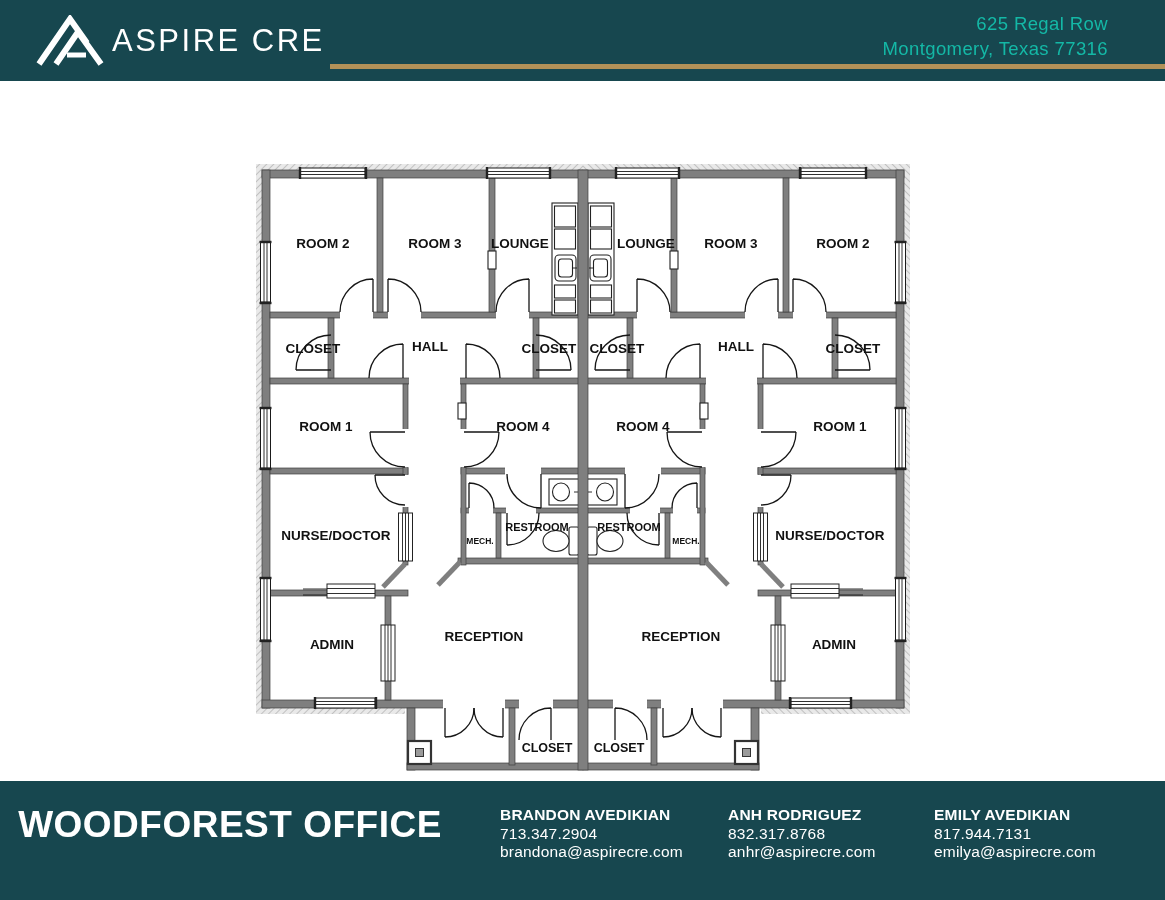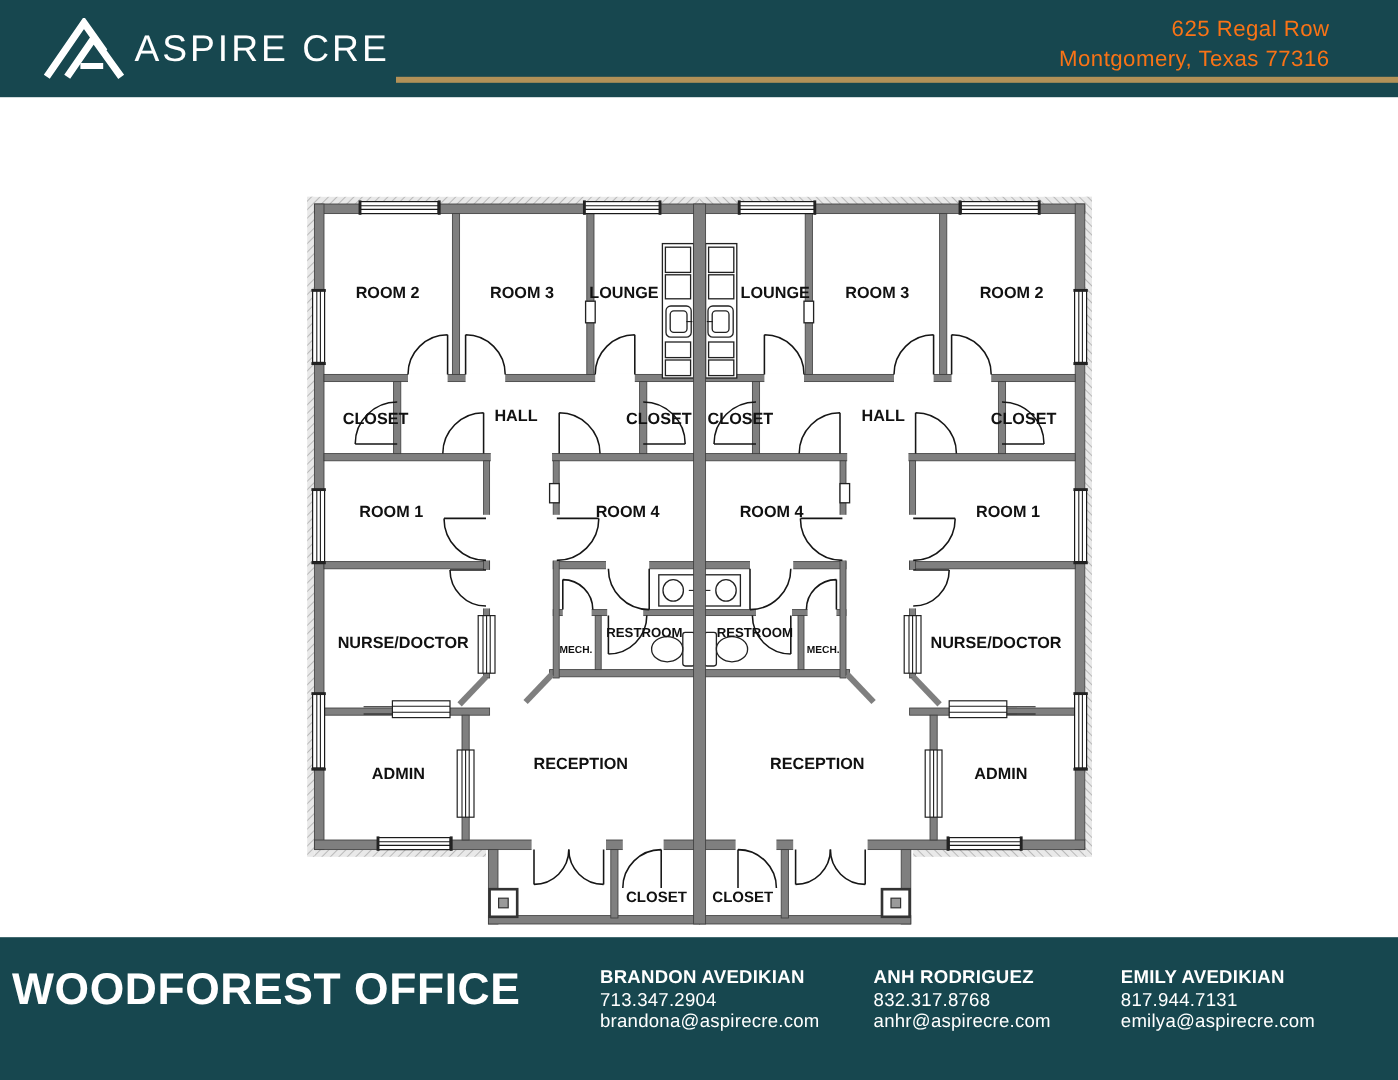--- a/index.html
+++ b/index.html
@@ -5,38 +5,38 @@
   html,body{margin:0;padding:0}
   body{width:1165px;height:900px;position:relative;background:#ffffff;
        font-family:"Liberation Sans",sans-serif;overflow:hidden}
   .band{position:absolute;left:0;width:1165px;background:#17474f}
   #header{top:0;height:81px}
   #footer{top:781px;height:119px}
   #logo{position:absolute;left:34px;top:15px}
   #brand{position:absolute;left:112px;top:23px;color:#ffffff;font-size:31px;
          font-weight:normal;letter-spacing:2.5px;white-space:nowrap}
   #gold-rule{position:absolute;left:330px;top:64px;width:835px;height:5px;background:#b29158}
-  #address{position:absolute;right:57px;top:11px;text-align:right;color:#f97316;
+  #address{position:absolute;right:57px;top:11px;text-align:right;color:#14b8a6;
            font-size:18.5px;line-height:25px;letter-spacing:.4px}
   #title{position:absolute;left:52px;top:106px;color:#1e5a63;font-size:30px;
          line-height:35px;letter-spacing:1.2px}
   #plan{position:absolute;left:253px;top:163px;width:660px;height:612px}
   .wall{fill:#7f7f7f;stroke:#3f3f3f;stroke-width:.7}
   .op{fill:#ffffff}
   .arc{fill:none;stroke:#161616;stroke-width:1.3}
   .fix{fill:#ffffff;stroke:#222222;stroke-width:1.1}
   .win{fill:#ffffff;stroke:#1a1a1a;stroke-width:1}
   .winl{stroke:#1a1a1a;stroke-width:.9}
   .gl{fill:#ffffff;stroke:#222222;stroke-width:1}
   .lb{font-family:"Liberation Sans",sans-serif;font-weight:bold;font-size:13.5px;
       fill:#111111;text-anchor:middle}
   .lb-sm{font-size:11px}
   .lb-xs{font-size:8.5px}
   .lb-cl{font-size:12.5px}
-  #building-name{position:absolute;left:10px;top:803px;width:440px;
+  #building-name{position:absolute;left:10px;top:803px;width:440px;text-align:center;
                  color:#ffffff;font-size:37px;font-weight:bold;line-height:43px;letter-spacing:.5px}
   .contact{position:absolute;top:806px;color:#ffffff;font-size:15.5px;line-height:18.5px;
            letter-spacing:.2px}
   .contact .cname{font-weight:bold}
   #contact-0{left:500px} #contact-1{left:728px} #contact-2{left:934px}
 </style>
 </head>
 <body>
 
 <div>

